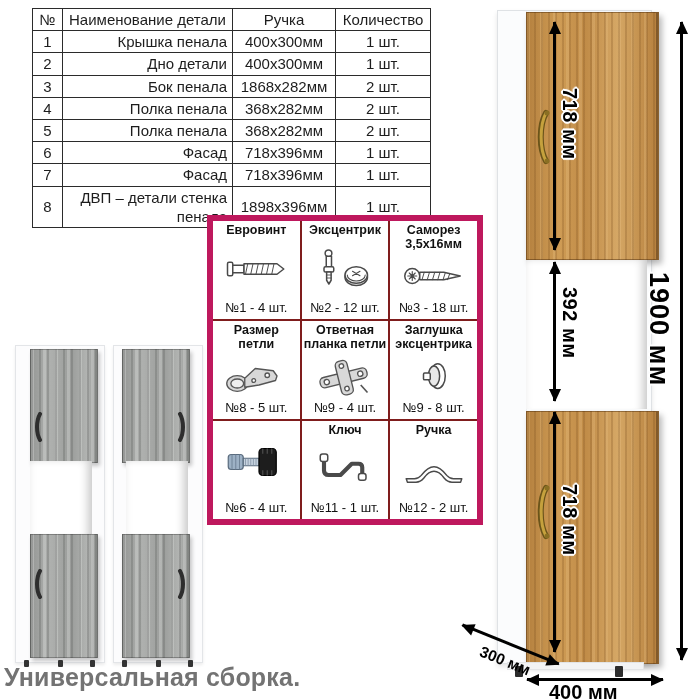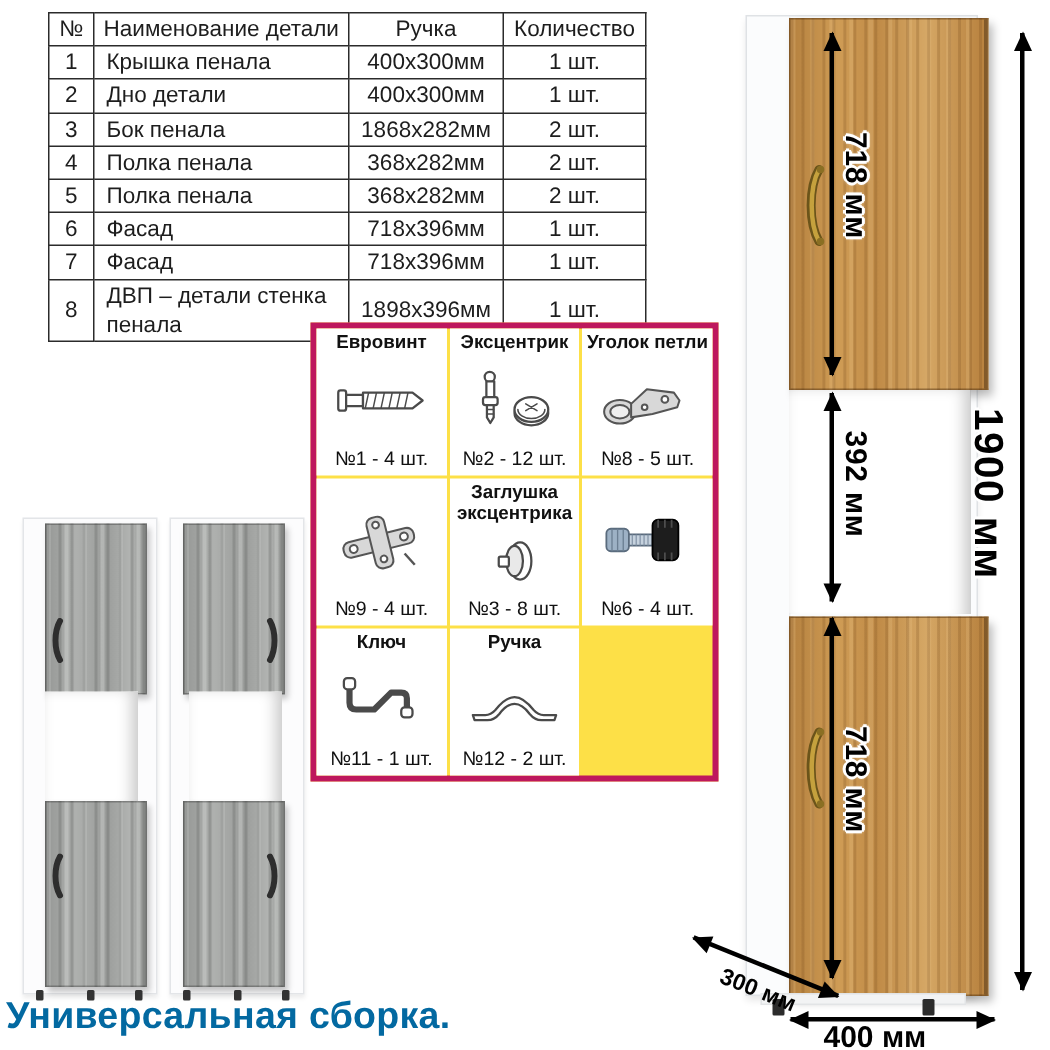--- a/index.html
+++ b/index.html
@@ -6,25 +6,25 @@
   body{
     width:700px;height:700px;position:relative;overflow:hidden;
     background:#ffffff;font-family:"Liberation Sans", sans-serif;color:#1c1c1c;
   }
   
   .parts{position:absolute;left:32px;top:8px;width:398px;border-collapse:collapse;
          table-layout:fixed;font-size:15px;color:#1d1d1d;}
   .parts th,.parts td{border:1.6px solid #2b2b2b;padding:1px 5px;line-height:1.28;
          font-weight:400;vertical-align:middle;background:#fff;}
   .parts .c{text-align:center;}
-  .parts .l{text-align:left;padding-left:8px;}
+  .parts .l{text-align:right;padding-left:8px;}
   
   .hw-grid{position:absolute;left:207px;top:215px;width:264px;display:grid;
            grid-template-columns:repeat(3,1fr);grid-auto-rows:98px;gap:2px;
-           background:#fde047;border:4px solid #be185d;}
+           background:#7f1d1d;border:6px solid #be185d;}
   .hw-cell{background:#fff;display:flex;flex-direction:column;align-items:center;
            justify-content:space-between;padding:3px 2px 4px;}
   .hw-title{font-weight:700;font-size:12.5px;text-align:center;line-height:1.08;color:#111;}
   .hw-count{font-weight:400;font-size:13px;color:#111;white-space:nowrap;}
   .hw-icon{flex:1;display:flex;align-items:center;justify-content:center;}
   .hw-icon svg{width:72px;height:42px;}
   
   .pair{position:absolute;left:15px;top:345px;width:190px;height:322px;}
   .mini-cab{position:absolute;top:0;width:88px;height:316px;background:#fcfcfd;
             border:1px solid #e3e5e8;box-shadow:0 2px 3px rgba(0,0,0,.08);}
@@ -66,21 +66,21 @@
       letter-spacing:.5px;white-space:nowrap;
       text-shadow:0 0 3px #fff,0 0 3px #fff,-2px 0 #fff,2px 0 #fff,0 -2px #fff,0 2px #fff,
                   -1px -1px #fff,1px -1px #fff,-1px 1px #fff,1px 1px #fff;}
   .dim-label-big{font-size:27px;letter-spacing:1px;}
   .dim-label-h{position:absolute;font-weight:700;color:#000;white-space:nowrap;}
   .dim300{position:absolute;left:452px;top:640px;width:106px;height:42px;transform:rotate(22deg);}
   .dim300 .harrow{left:0;top:2px;width:104px;}
   .dim300 .dim300-label{position:absolute;top:12px;left:0;width:100%;text-align:center;
       font-weight:700;font-size:15.5px;color:#000;}
   
-  .caption{position:absolute;left:4px;top:663px;font-size:25px;font-weight:700;color:#0369a1;letter-spacing:.2px;}
+  .caption{position:absolute;left:4px;top:663px;font-size:25px;font-weight:700;color:#737373;letter-spacing:.2px;}
 </style>
 </head>
 <body>
 
 <table class="parts">
   <colgroup>
       <col style="width:30px">
       <col style="width:170px">
       <col style="width:103px">
       <col style="width:95px">
@@ -169,37 +169,50 @@
         <path d="M17.5 36 h6 M17.5 40 h6" stroke-width="1.2" fill="none"></path>
         <ellipse cx="57" cy="39" rx="15" ry="11"></ellipse>
           <ellipse cx="57" cy="36" rx="15" ry="11"></ellipse>
         <path d="M45 36 a12 8 0 0 0 24 0" fill="none" stroke-width="1.4"></path>
         <path d="M52 31 l10 6 M62 31 l-10 6" stroke-width="1.4" fill="none"></path>
       </svg>
     </span>
     <div class="hw-count">№2 - 12 шт.</div>
   </div>
 
-
-
-  <div class="hw-cell">
-    <div class="hw-title">Уголок петли</div>
+  <div class="hw-cell">
+    <div class="hw-title">Саморез 3,5х16мм</div>
+    <span class="hw-icon">
+      <svg viewBox="0 0 84 56" stroke="#4a4a4a" fill="#fff" stroke-width="2" stroke-linejoin="round" stroke-linecap="round">
+        <circle cx="13" cy="28" r="10"></circle>
+        <path d="M7 28 h12 M13 22 v12 M9 24 l8 8 M17 24 l-8 8" stroke-width="1.5" fill="none"></path>
+        <path d="M23 23 h32 l22 5 -22 5 H23 z"></path>
+        <path d="M29 23 l-3 10 M36 23 l-3 10 M43 23 l-3 10 M50 23 l-3 10 M57 24 l-3 9 M63 25 l-3 8" stroke-width="1.3" fill="none"></path>
+      </svg>
+    </span>
+    <div class="hw-count">№3 - 18 шт.</div>
+  </div>
+
+
+  <div class="hw-cell">
+    <div class="hw-title">Размер петли</div>
     <span class="hw-icon">
       <svg viewBox="0 0 84 56" stroke="#555" fill="#d8d8d8" stroke-width="1.8" stroke-linejoin="round">
         <ellipse cx="17" cy="38" rx="14" ry="10.5"></ellipse>
         <ellipse cx="17" cy="38" rx="8.5" ry="6" fill="#efefef"></ellipse>
         <path d="M27 31 l14 -13 24 3 5 7 -2 6 -22 6 -19 3 z"></path>
         <circle cx="57" cy="27" r="3" fill="#fff"></circle>
           <circle cx="39" cy="34" r="2.5" fill="#fff"></circle>
       </svg>
     </span>
     <div class="hw-count">№8 - 5 шт.</div>
   </div>
 
   <div class="hw-cell">
+    <div class="hw-title">Ответная планка петли</div>
     <span class="hw-icon">
       <svg viewBox="0 0 84 56" stroke="#555" fill="#d8d8d8" stroke-width="1.8" stroke-linejoin="round">
         <g transform="rotate(-14 42 30)">
           <rect x="8" y="23" width="64" height="14" rx="6"></rect>
           <rect x="33" y="7" width="16" height="46" rx="6"></rect>
           <circle cx="17" cy="30" r="3.5" fill="#fff"></circle>
             <circle cx="63" cy="30" r="3.5" fill="#fff"></circle>
           <circle cx="41" cy="14" r="3" fill="#fff"></circle>
             <circle cx="41" cy="45" r="3" fill="#fff"></circle>
         </g>
@@ -212,21 +225,21 @@
 
   <div class="hw-cell">
     <div class="hw-title">Заглушка эксцентрика</div>
     <span class="hw-icon">
       <svg viewBox="0 0 84 56" stroke="#4a4a4a" fill="#fff" stroke-width="2" stroke-linejoin="round" stroke-linecap="round">
         <ellipse cx="47" cy="28" rx="10" ry="16.5"></ellipse>
         <ellipse cx="42" cy="28" rx="7.5" ry="13.5" fill="#e9e9e9"></ellipse>
         <rect x="28" y="24" width="9" height="9" rx="1.5"></rect>
       </svg>
     </span>
-    <div class="hw-count">№3 - 8 шт.</div>
+    <div class="hw-count">№9 - 8 шт.</div>
   </div>
 
   <div class="hw-cell">
     <span class="hw-icon">
       <svg viewBox="0 0 84 56" stroke="#3c4document" stroke-width="1.6" stroke-linejoin="round">
         <rect x="5" y="18" width="20" height="20" rx="4" fill="#9db1c5" stroke="#5a6b7d"></rect>
         <path d="M10 18 v20 M15 18 v20 M20 18 v20" stroke="#6c7f93" stroke-width="1.2" fill="none"></path>
         <rect x="25" y="23" width="21" height="10" fill="#c6d2de" stroke="#5a6b7d"></rect>
         <path d="M28 23 v10 M31.5 23 v10 M35 23 v10 M38.5 23 v10 M42 23 v10" stroke="#7d8da0" stroke-width="1" fill="none"></path>
         <rect x="46" y="10" width="23" height="36" rx="5" fill="#1d1d1d" stroke="#000"></rect>

